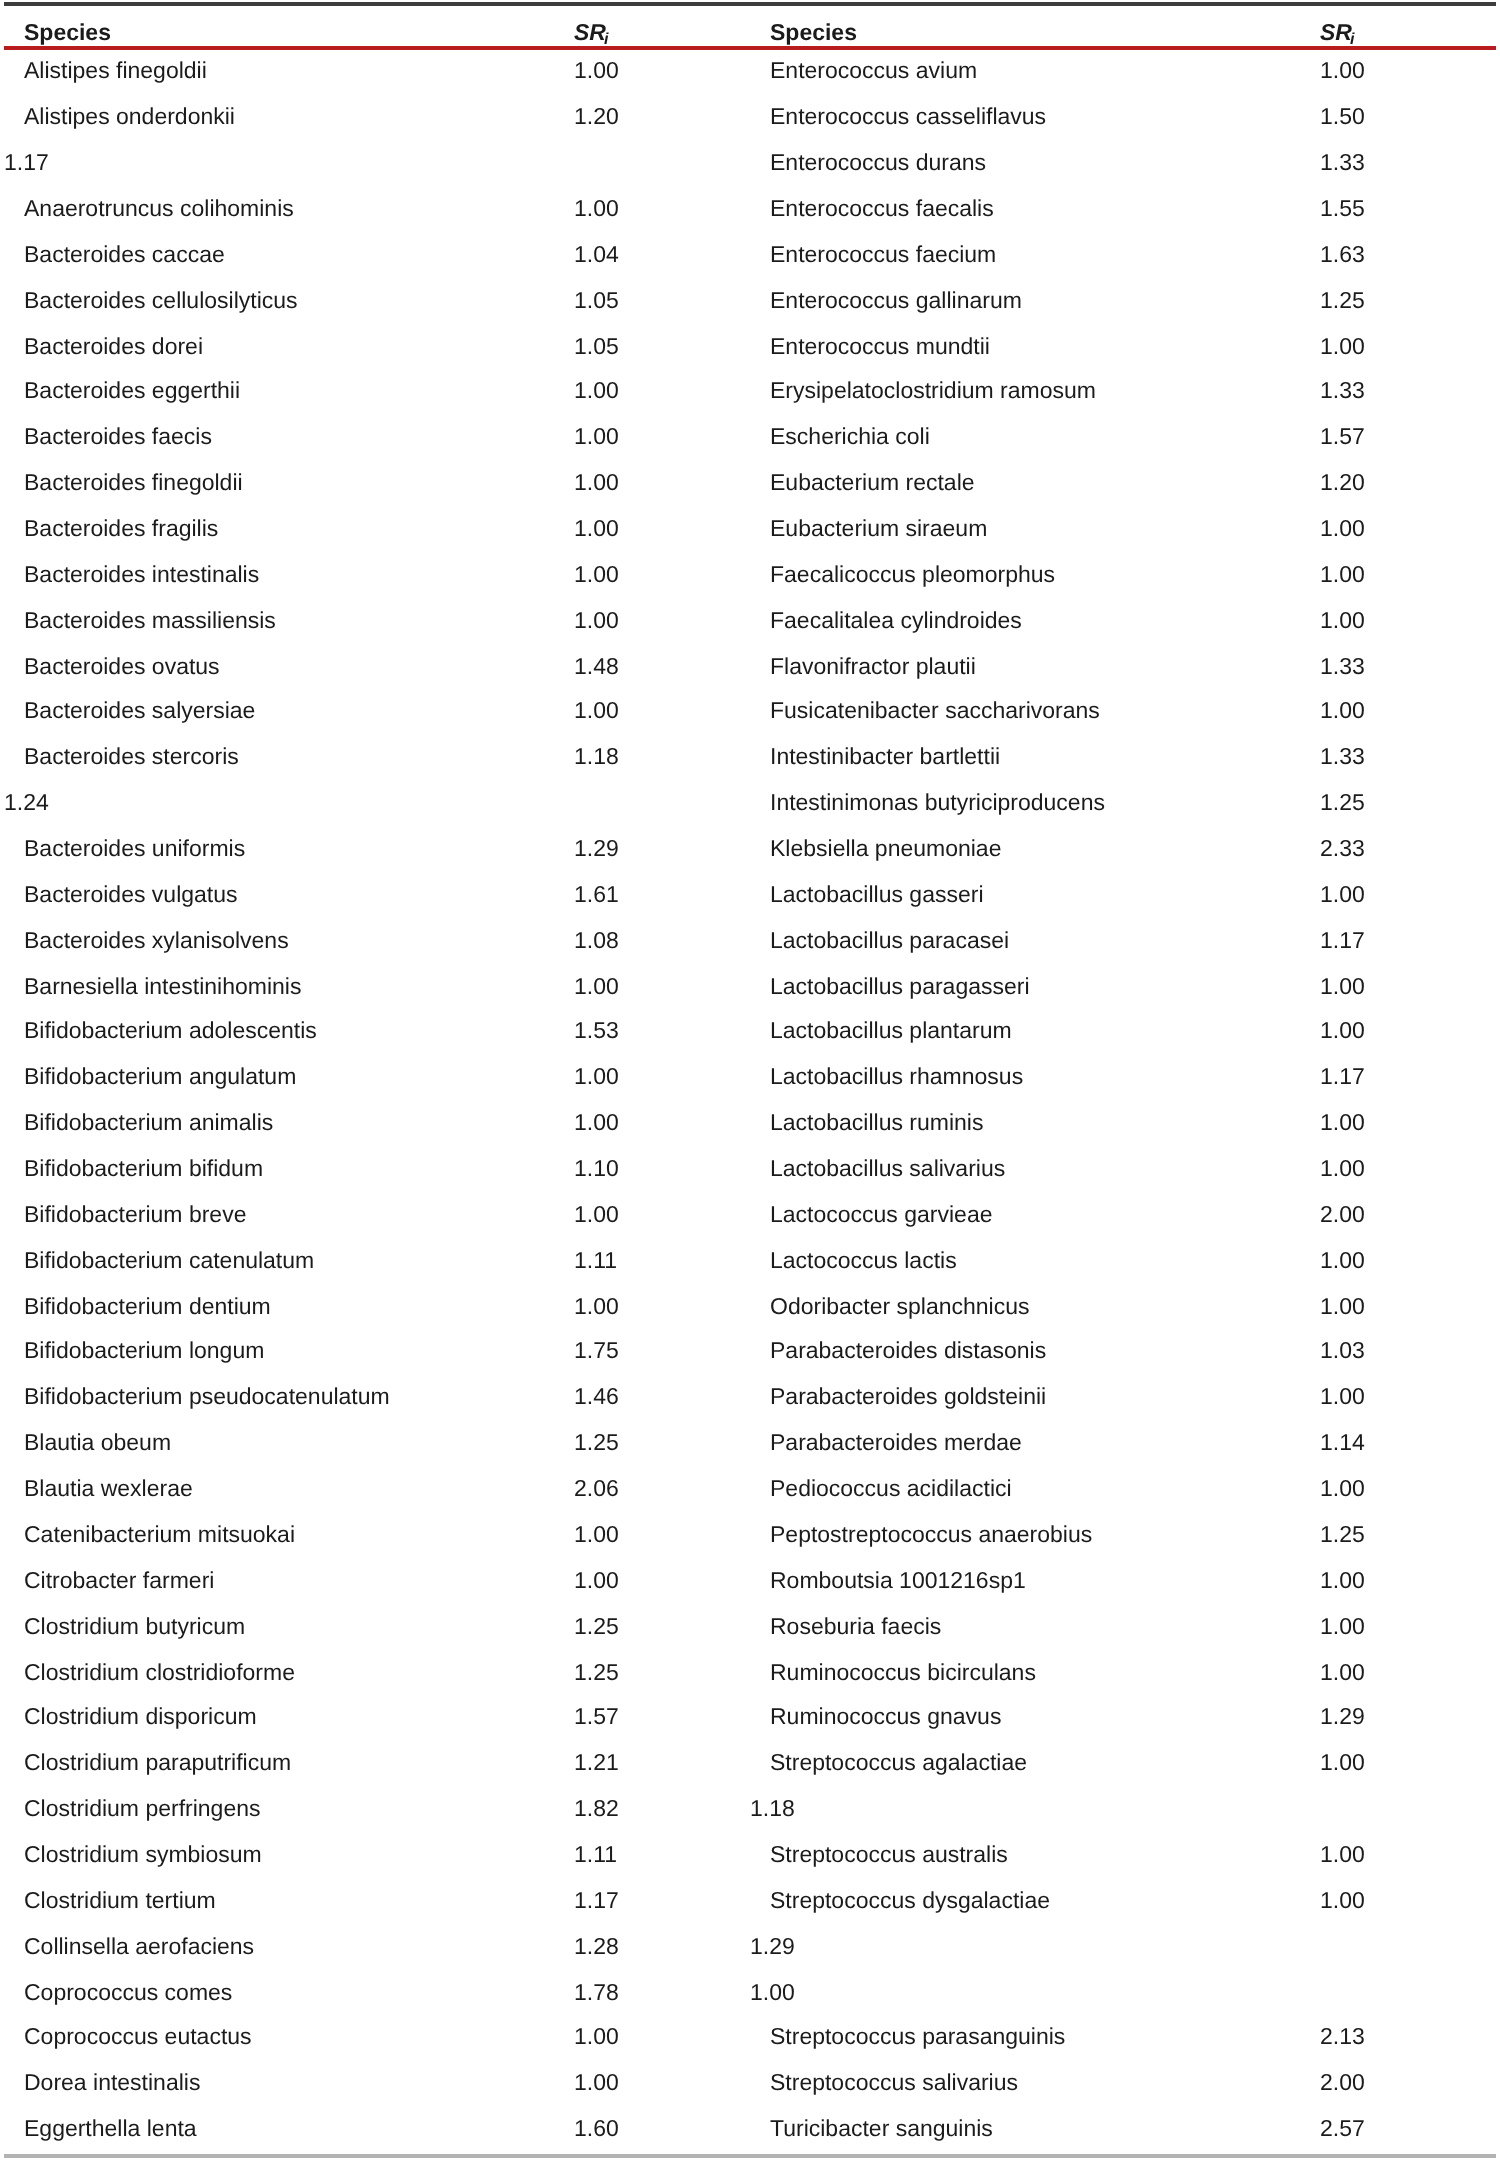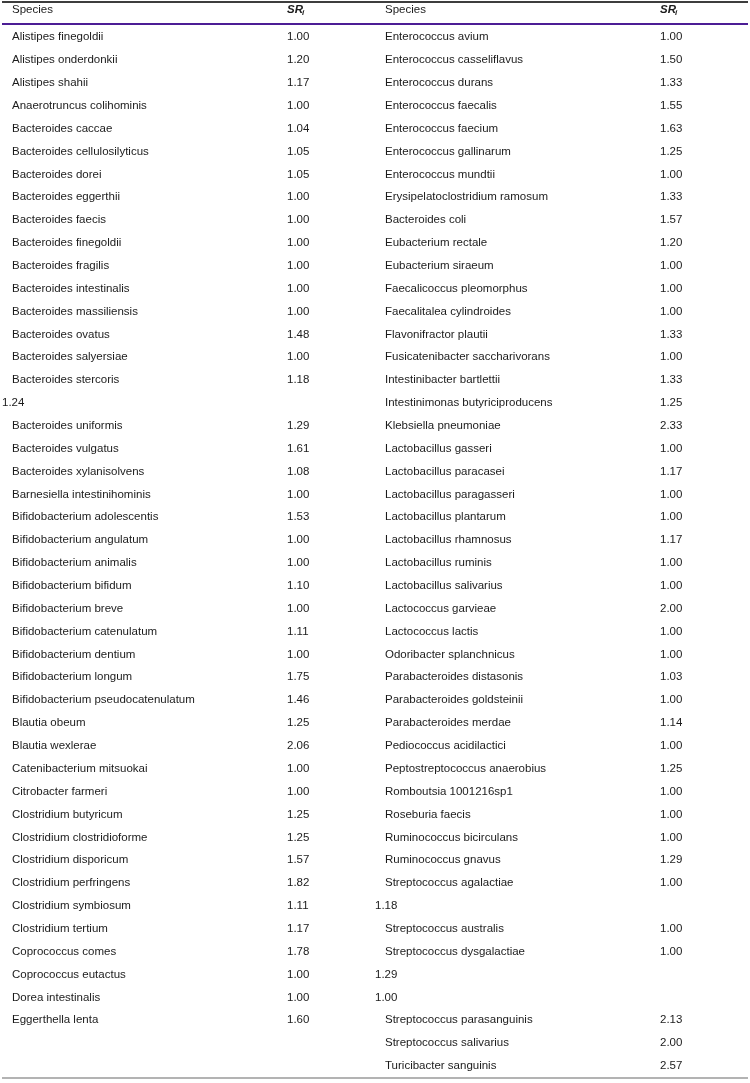--- a/index.html
+++ b/index.html
@@ -25,23 +25,23 @@
     border-top: 2px solid #3d3d3d;
     border-bottom: 2px solid #b3b3b3;
   }
   .half-table {
     width: 373px;
     box-sizing: border-box;
   }
   .thead {
     height: 20px;
     display: flex;
-    align-items: flex-start;
-    border-bottom: 2px solid #4c1d95;
-    font-weight: normal;
+    align-items: flex-end;
+    border-bottom: 2px solid #b91c1c;
+    font-weight: bold;
     font-size: 11.5px;
   }
   .cell-species {
     flex: 1 1 auto;
     padding-left: 10px;
     white-space: nowrap;
     overflow: hidden;
   }
   .cell-sr {
     flex: 0 0 88px;
@@ -79,21 +79,20 @@
       <div class="tbody">
           <div class="trow">
             <span class="cell-species">Alistipes finegoldii</span>
             <span class="cell-sr">1.00</span>
           </div>
           <div class="trow">
             <span class="cell-species">Alistipes onderdonkii</span>
             <span class="cell-sr">1.20</span>
           </div>
           <div class="trow">
-            <span class="cell-species">Alistipes shahii</span>
             <span class="cell-sr">1.17</span>
           </div>
           <div class="trow">
             <span class="cell-species">Anaerotruncus colihominis</span>
             <span class="cell-sr">1.00</span>
           </div>
           <div class="trow">
             <span class="cell-species">Bacteroides caccae</span>
             <span class="cell-sr">1.04</span>
           </div>
@@ -218,30 +217,38 @@
           </div>
           <div class="trow">
             <span class="cell-species">Clostridium clostridioforme</span>
             <span class="cell-sr">1.25</span>
           </div>
           <div class="trow">
             <span class="cell-species">Clostridium disporicum</span>
             <span class="cell-sr">1.57</span>
           </div>
           <div class="trow">
+            <span class="cell-species">Clostridium paraputrificum</span>
+            <span class="cell-sr">1.21</span>
+          </div>
+          <div class="trow">
             <span class="cell-species">Clostridium perfringens</span>
             <span class="cell-sr">1.82</span>
           </div>
           <div class="trow">
             <span class="cell-species">Clostridium symbiosum</span>
             <span class="cell-sr">1.11</span>
           </div>
           <div class="trow">
             <span class="cell-species">Clostridium tertium</span>
             <span class="cell-sr">1.17</span>
+          </div>
+          <div class="trow">
+            <span class="cell-species">Collinsella aerofaciens</span>
+            <span class="cell-sr">1.28</span>
           </div>
           <div class="trow">
             <span class="cell-species">Coprococcus comes</span>
             <span class="cell-sr">1.78</span>
           </div>
           <div class="trow">
             <span class="cell-species">Coprococcus eutactus</span>
             <span class="cell-sr">1.00</span>
           </div>
           <div class="trow">
@@ -287,21 +294,21 @@
           </div>
           <div class="trow">
             <span class="cell-species">Enterococcus mundtii</span>
             <span class="cell-sr">1.00</span>
           </div>
           <div class="trow">
             <span class="cell-species">Erysipelatoclostridium ramosum</span>
             <span class="cell-sr">1.33</span>
           </div>
           <div class="trow">
-            <span class="cell-species">Bacteroides coli</span>
+            <span class="cell-species">Escherichia coli</span>
             <span class="cell-sr">1.57</span>
           </div>
           <div class="trow">
             <span class="cell-species">Eubacterium rectale</span>
             <span class="cell-sr">1.20</span>
           </div>
           <div class="trow">
             <span class="cell-species">Eubacterium siraeum</span>
             <span class="cell-sr">1.00</span>
           </div>

